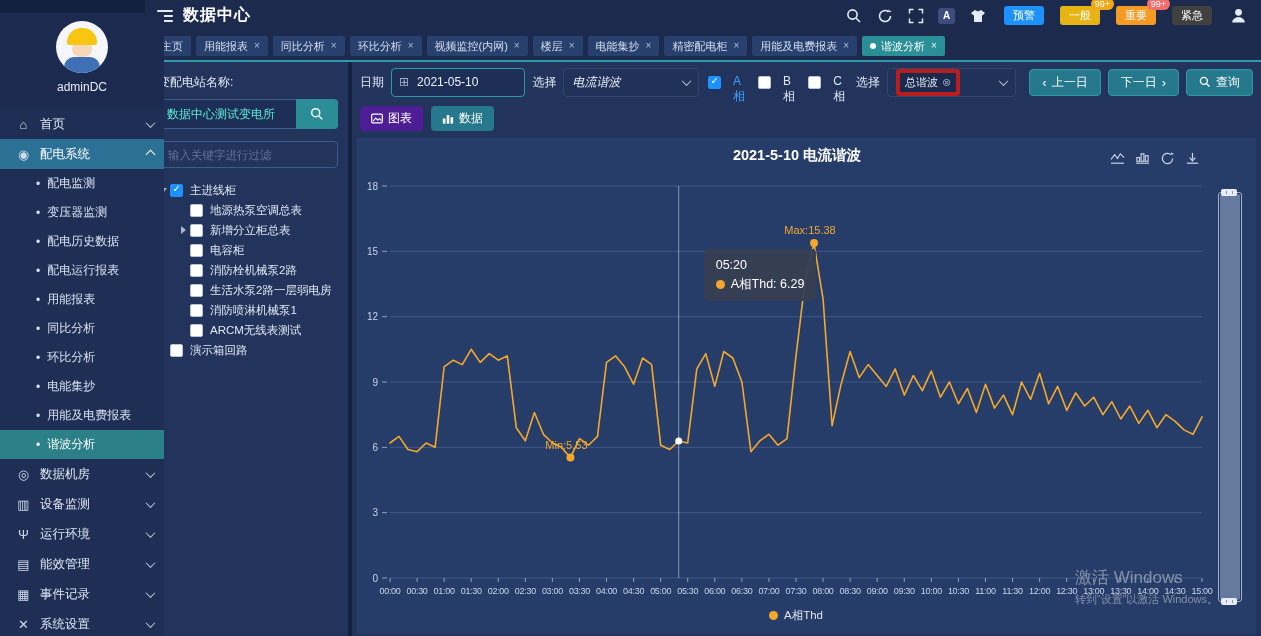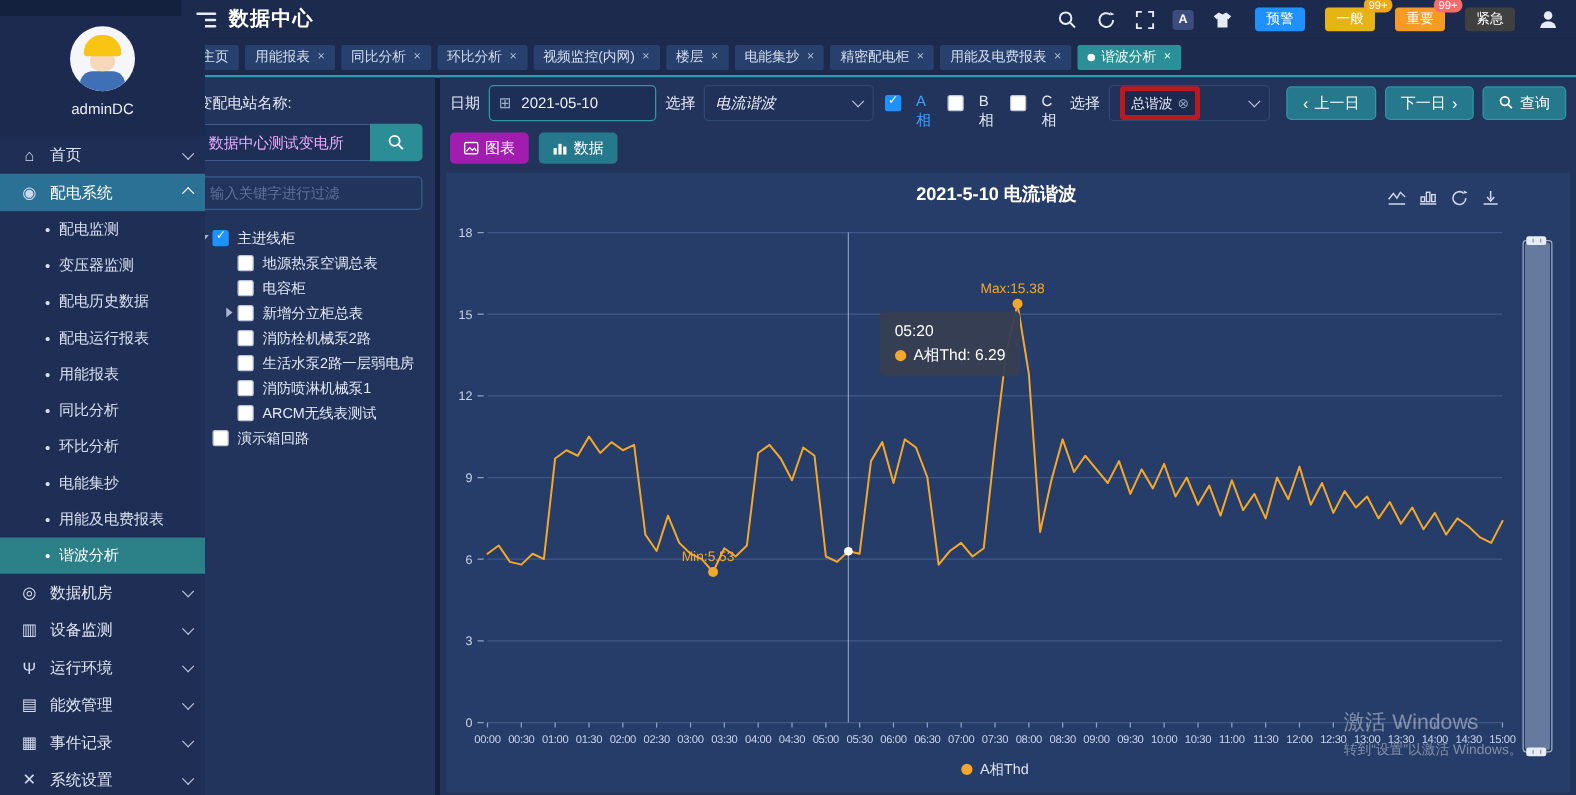--- a/index.html
+++ b/index.html
@@ -41,21 +41,21 @@
   .tab{height:20px;line-height:20px;padding:0 8px;margin-right:5px;border-radius:2px;background:#28406d;color:#d5deee;font-size:11px;white-space:nowrap;cursor:pointer;display:flex;align-items:center;}
   .tab.active{background:#2a8f96;color:#fff;}
   .tab .tdot{width:6px;height:6px;border-radius:50%;background:#fff;margin-right:5px;}
   .tab .x{margin-left:6px;font-size:10px;color:#aebdd4;cursor:pointer;}
   .tab.active .x{color:#e8f4f5;}
 
   
   #tree-panel{position:absolute;left:148px;top:62px;width:200px;height:574px;background:#22345c;padding:12px 10px 0 10px;box-sizing:border-box;}
   .station-label{font-size:12px;color:#e3e9f5;margin-bottom:8px;}
   .station-row{display:flex;height:30px;margin-bottom:12px;}
-  #station-input{flex:1;min-width:0;background:#1d2f57;border:1px solid #3f5c8f;border-right:none;border-radius:4px 0 0 4px;color:#f0abfc;font-size:12px;padding:0 8px;outline:none;}
+  #station-input{flex:1;min-width:0;background:#1d2f57;border:1px solid #3f5c8f;border-right:none;border-radius:4px 0 0 4px;color:#5eead4;font-size:12px;padding:0 8px;outline:none;}
   .search-btn{width:42px;background:#2b8e96;border:none;border-radius:0 4px 4px 0;cursor:pointer;display:flex;align-items:center;justify-content:center;}
   .filter-input{width:100%;box-sizing:border-box;height:27px;background:transparent;border:1px solid #3c5a8a;border-radius:4px;color:#dfe6f2;font-size:11.5px;padding:0 9px;outline:none;margin-bottom:12px;}
   .filter-input::placeholder{color:#5f7099;}
   .tree-row{display:flex;align-items:center;height:20px;font-size:11.5px;color:#e2e8f4;cursor:pointer;}
   .tree-row .caret{width:10px;margin-right:2px;display:inline-flex;justify-content:center;}
   .caret-down{width:0;height:0;border-left:4px solid transparent;border-right:4px solid transparent;border-top:5px solid #a8b6cf;}
   .caret-right{width:0;height:0;border-top:4px solid transparent;border-bottom:4px solid transparent;border-left:5px solid #a8b6cf;}
   .cb{width:13px;height:13px;border-radius:2px;background:#fff;border:1px solid #b9c4d9;box-sizing:border-box;margin-right:7px;flex:none;}
   .cb.checked{background:#1d92ff;border-color:#1d92ff;position:relative;}
   .cb.checked::after{content:"✓";position:absolute;left:1.5px;top:-1.5px;font-size:10px;color:#fff;}
@@ -74,21 +74,21 @@
   .tag{display:flex;align-items:center;background:#1a294c;border:4px solid #b91c1c;border-radius:3px;font-size:11px;height:19px;padding:0 5px;gap:4px;color:#e6ecf7;}
   .tag .tx{color:#8fa0bd;font-size:11px;cursor:pointer;}
   #phases{display:flex;align-items:center;gap:12px;margin:0 2px;}
   .phase{display:flex;align-items:center;gap:5px;cursor:pointer;}
   .phase .plabel{color:#dfe6f2;margin-top:15px;}
   .phase.on .plabel{color:#3da2ff;}
   .tbtn{height:27px;padding:0 12px;background:#26798c;border:1px solid #2e97a5;border-radius:4px;color:#fff;font-size:12px;cursor:pointer;display:flex;align-items:center;gap:5px;white-space:nowrap;}
   .tbtn .ang{font-size:13px;line-height:1;}
   #vswitch{display:flex;align-items:center;height:33px;padding:0 8px;gap:8px;}
   .vbtn{height:25px;padding:0 11px;border:none;border-radius:4px;color:#fff;font-size:12px;cursor:pointer;display:flex;align-items:center;gap:5px;}
-  .btn-chart{background:#a21caf;}
+  .btn-chart{background:#4c1d95;}
   .btn-data{background:#26798c;}
 
   
   #chart-panel{position:absolute;left:5px;top:76px;width:899px;height:496px;background:#263c69;}
   .chart-title{position:absolute;left:0;top:8px;width:880px;text-align:center;font-size:14.5px;font-weight:bold;color:#fff;z-index:2;}
   .toolbox{position:absolute;right:56px;top:13px;display:flex;gap:10px;z-index:3;}
   .toolbox svg{cursor:pointer;}
   #plot{position:absolute;left:0;top:0;}
   .tooltip{position:absolute;background:rgba(54,62,82,0.95);border-radius:4px;padding:7px 12px;font-size:12.5px;color:#fff;z-index:4;line-height:1.5;}
   .tt-row{display:flex;align-items:center;gap:6px;}
@@ -315,30 +315,30 @@
           </span>
           <span class="cb checked"></span>
           <span>主进线柜</span>
         </div>
         <div class="tree-row" style="padding-left: 20px;">
           <span class="caret"></span>
           <span class="cb"></span>
           <span>地源热泵空调总表</span>
         </div>
         <div class="tree-row" style="padding-left: 20px;">
-          <span class="caret"></span>
-          <span class="cb"></span>
-          <span>电容柜</span>
-        </div>
-        <div class="tree-row" style="padding-left: 20px;">
           <span class="caret">
             <span class="caret-right"></span>
           </span>
           <span class="cb"></span>
           <span>新增分立柜总表</span>
+        </div>
+        <div class="tree-row" style="padding-left: 20px;">
+          <span class="caret"></span>
+          <span class="cb"></span>
+          <span>电容柜</span>
         </div>
         <div class="tree-row" style="padding-left: 20px;">
           <span class="caret"></span>
           <span class="cb"></span>
           <span>消防栓机械泵2路</span>
         </div>
         <div class="tree-row" style="padding-left: 20px;">
           <span class="caret"></span>
           <span class="cb"></span>
           <span>生活水泵2路一层弱电房</span>

